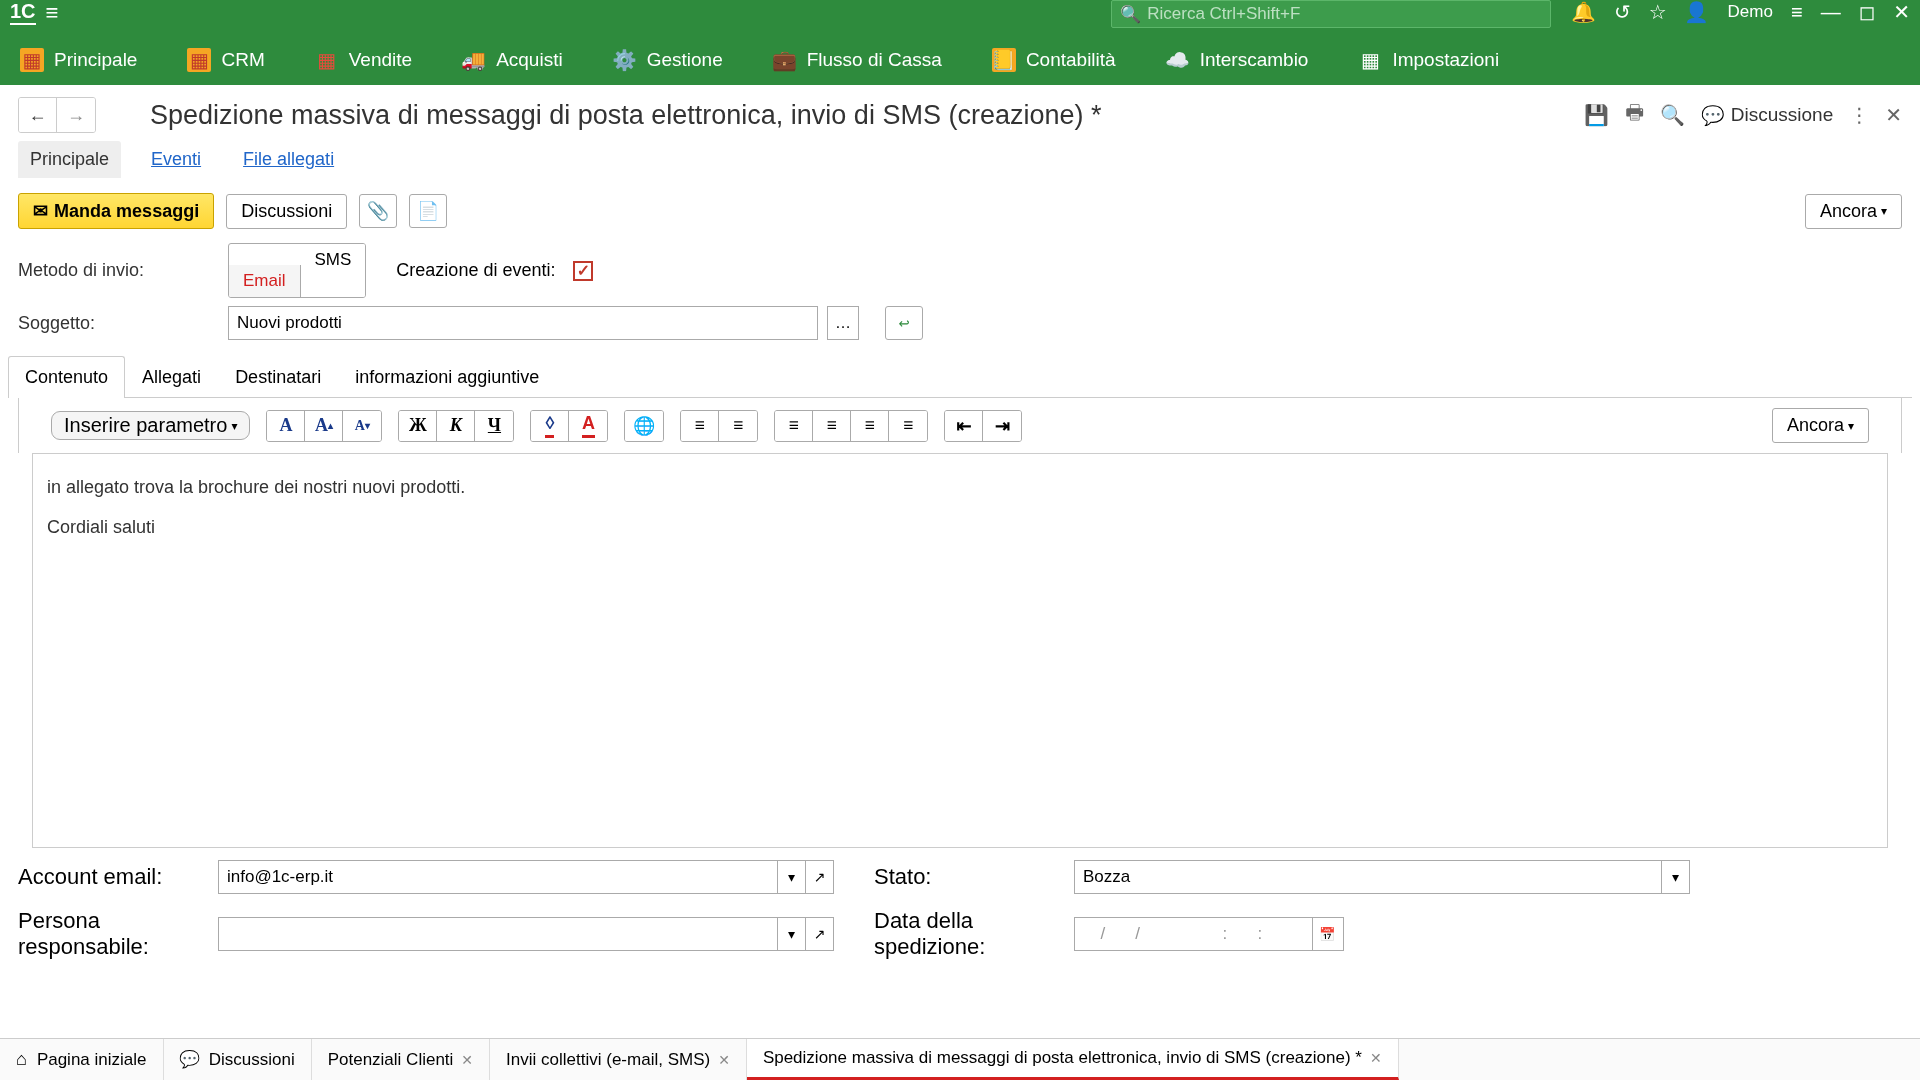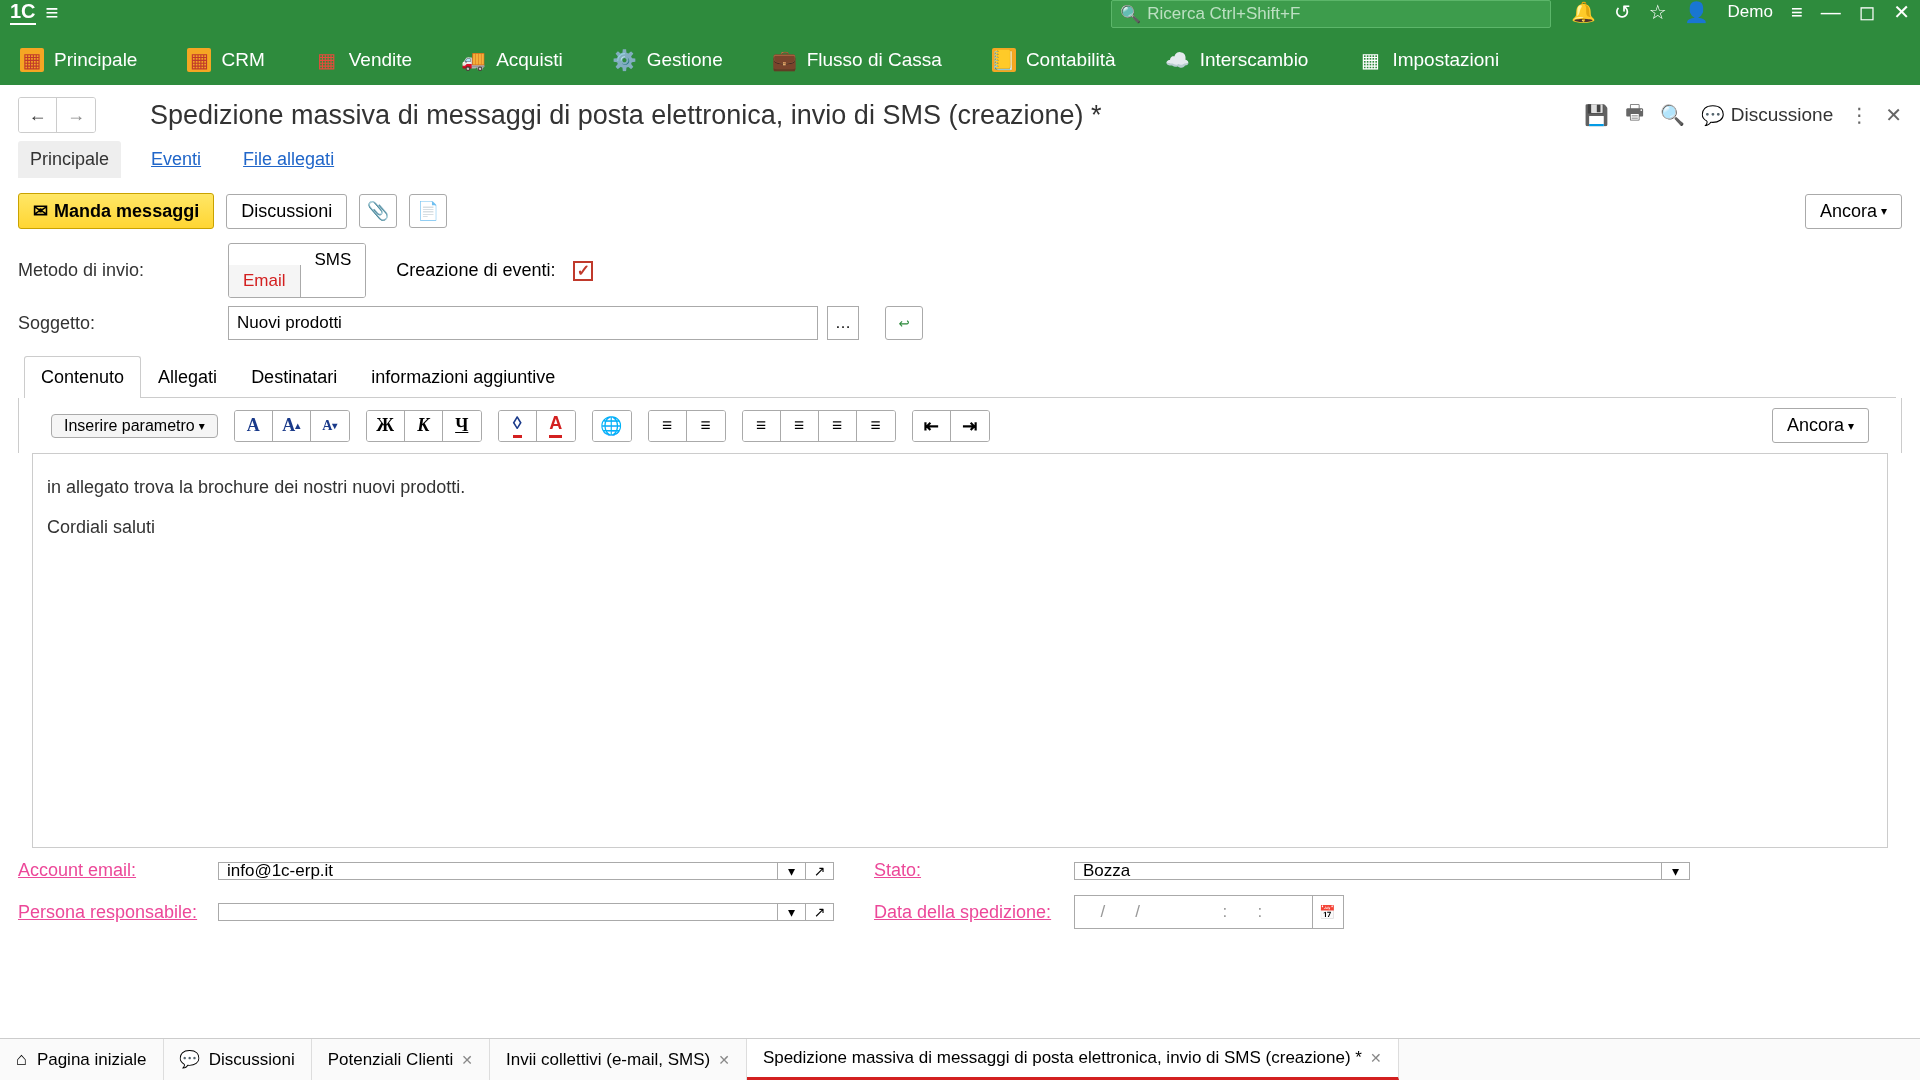--- a/index.html
+++ b/index.html
@@ -57,41 +57,41 @@
 .toggle-group .toggle.active { color: #d32020; font-weight: normal; background: #f5f5f5; margin-top: 21px; }
 .toggle-group .toggle:first-child { border-right: 1px solid #aaa; }
 .checkbox-mark { width: 20px; height: 20px; border: 2px solid #c0392b; display: inline-flex; align-items: center; justify-content: center; color: #c0392b; font-weight: bold; font-size: 16px; }
 .creation-label { font-size: 18px; margin-left: 20px; margin-right: 8px; }
 
 .subject-input { flex: 0 0 590px; height: 34px; border: 1px solid #aaa; padding: 0 8px; font-size: 17px; }
 .subject-btn { width: 32px; height: 34px; border: 1px solid #aaa; background: #fff; margin-left: -1px; cursor: pointer; font-size: 16px; }
 .subject-btn2 { width: 38px; height: 34px; border: 1px solid #aaa; background: #fff; margin-left: 16px; cursor: pointer; display: inline-flex; align-items: center; justify-content: center; border-radius: 3px; }
 
 
-.content-tabs { display: flex; border-bottom: 1px solid #ccc; margin: 12px 24px 0; }
+.content-tabs { display: flex; border-bottom: 1px solid #ccc; margin: 12px 8px 0; }
 .content-tabs .ctab { padding: 10px 16px; font-size: 18px; cursor: pointer; border: 1px solid transparent; border-bottom: none; margin-bottom: -1px; }
 .content-tabs .ctab.active { border-color: #ccc; background: #fff; border-radius: 3px 3px 0 0; }
 
 
 .editor-toolbar { display: flex; align-items: center; gap: 16px; padding: 10px 32px; border-left: 1px solid #ccc; border-right: 1px solid #ccc; margin: 0 18px; }
 .et-group { display: flex; border: 1px solid #aaa; border-radius: 3px; overflow: hidden; }
 .et-btn { width: 38px; height: 30px; display: inline-flex; align-items: center; justify-content: center; background: #fff; cursor: pointer; border-right: 1px solid #aaa; font-family: 'Times New Roman', serif; font-size: 18px; font-weight: bold; }
 .et-btn:last-child { border-right: none; }
-.insert-param { border: 1px solid #aaa; padding: 2px 12px; font-size: 16px; border-radius: 4px; cursor: pointer; display: flex; align-items: center; gap: 4px; background: #f5f5f5; }
+.insert-param { border: 1px solid #aaa; padding: 2px 12px; font-size: 20px; border-radius: 9px; cursor: pointer; display: flex; align-items: center; gap: 4px; background: #f5f5f5; }
 .insert-param::after { content: "▾"; font-size: 12px; }
 .underline-red { border-bottom: 3px solid #d32020; padding-bottom: 1px; }
 .editor-toolbar .right { margin-left: auto; }
 
 
 .editor-body { margin: 0 32px; border: 1px solid #ccc; padding: 14px; font-size: 18px; line-height: 2.2; height: 395px; color: #333; }
 
 
 .bottom-form { padding: 12px 18px; display: grid; grid-template-columns: 200px 616px 40px 200px 1fr; row-gap: 14px; align-items: center; }
-.bottom-form .blabel { font-size: 18px; color: #ec4899; text-decoration: underline; }
-.combo { display: flex; height: 18px; }
+.bottom-form .blabel { font-size: 22px; color: #000000; }
+.combo { display: flex; height: 34px; }
 .combo input { flex: 1; border: 1px solid #aaa; padding: 0 8px; font-size: 17px; }
 .combo button { width: 28px; border: 1px solid #aaa; border-left: none; background: #fff; cursor: pointer; font-size: 14px; }
 .date-input { display: flex; height: 34px; width: 270px; }
 .date-input input { flex: 1; border: 1px solid #aaa; padding: 0 8px; font-size: 17px; letter-spacing: 4px; color: #999; }
 .date-input button { width: 32px; border: 1px solid #aaa; border-left: none; background: #fff; cursor: pointer; }
 
 
 .bottom-tabs { position: fixed; bottom: 0; left: 0; right: 0; height: 42px; border-top: 1px solid #ccc; display: flex; align-items: center; background: #fafafa; font-size: 17px; }
 .bottom-tabs .btab { padding: 0 16px; height: 100%; display: flex; align-items: center; gap: 8px; cursor: pointer; border-right: 1px solid #ddd; }
 .bottom-tabs .btab.active { border-bottom: 3px solid #d32020; background: #fff; }

